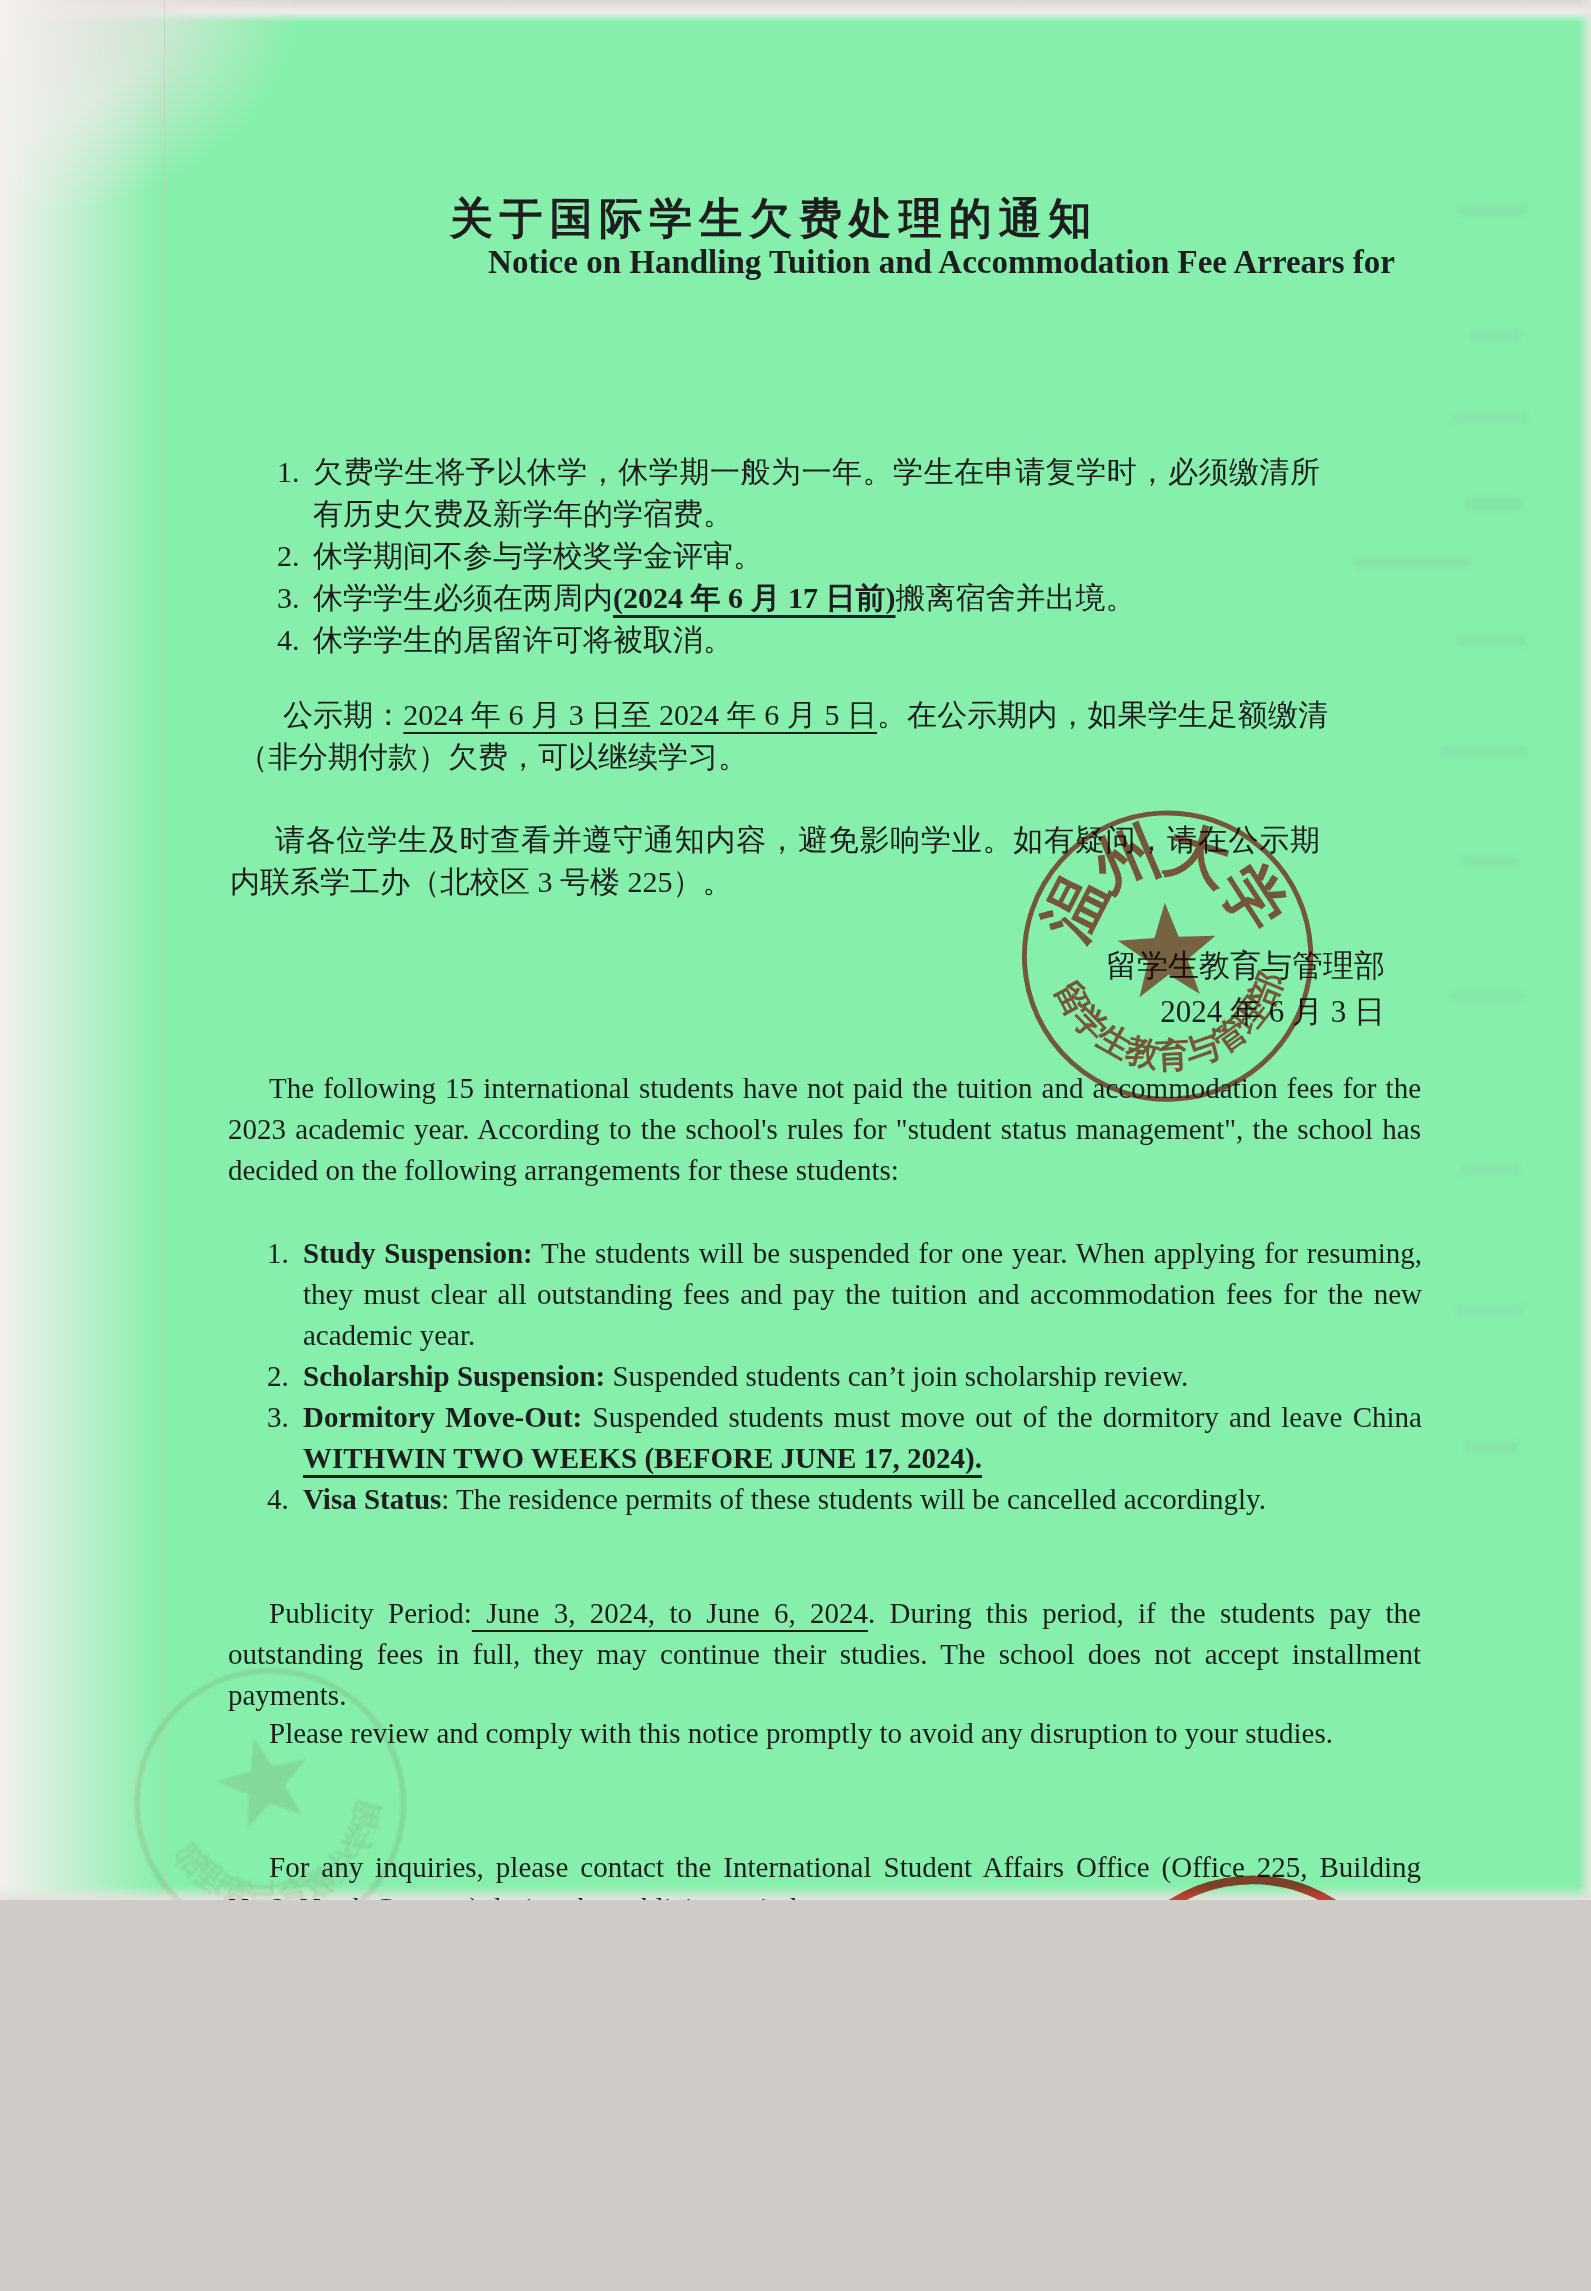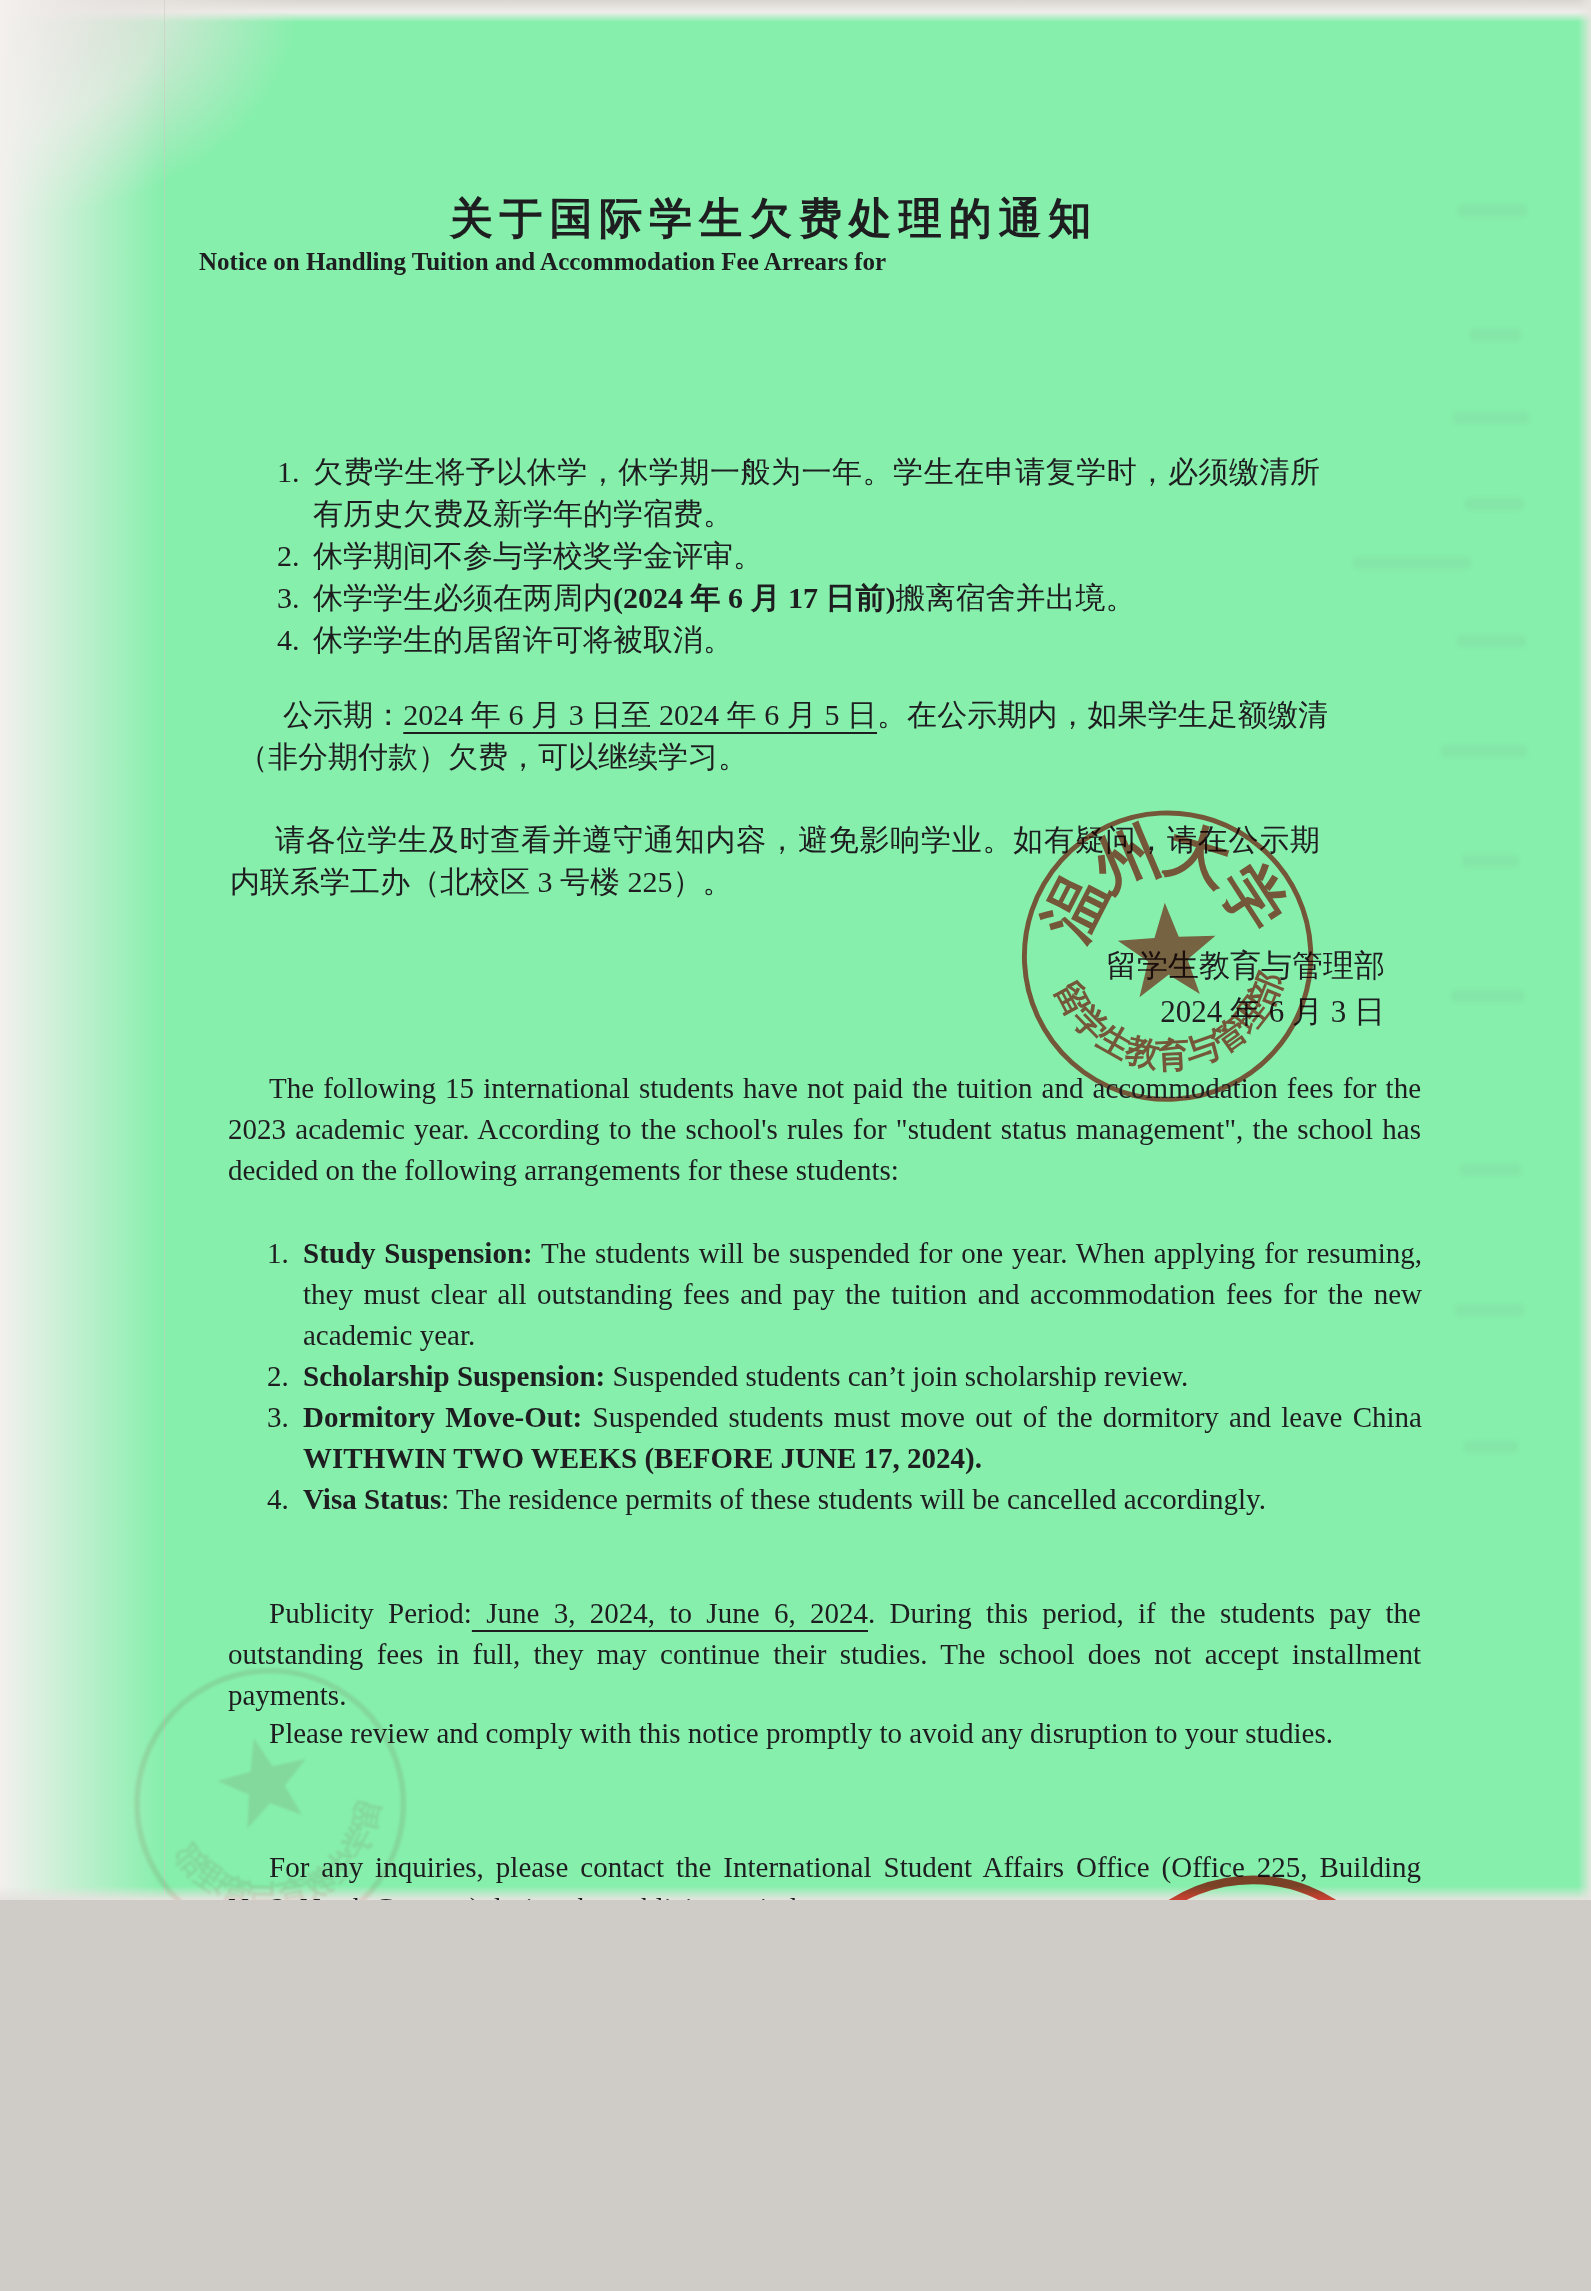--- a/index.html
+++ b/index.html
@@ -19,22 +19,22 @@
   .fold-line{position:absolute;left:164px;top:0;width:1px;height:2292px;background:#cdc7c1;opacity:.55;}
   .edge-right{position:absolute;right:0;top:0;width:13.7px;height:2292px;
     background:linear-gradient(270deg,#e8e5e1,rgba(253,253,252,0));}
   .edge-bottom{position:absolute;left:0;bottom:0;width:1592px;height:13.7px;
     background:linear-gradient(0deg,#e6e3df,rgba(253,253,252,0));}
   .bleed{position:absolute;background:#707070;opacity:.07;filter:blur(2.5px);border-radius:3.9px;}
 
   .abs{position:absolute;}
   .title-zh{left:230px;width:1088px;top:190px;text-align:center;
     font-size:43px;font-weight:bold;letter-spacing:6.9px;}
-  .title-en{left:199px;width:1196px;top:241px;text-align:left;
-    font-size:25px;font-weight:bold;line-height:42px;}
+  .title-en{left:199px;width:1196px;top:241px;text-align:right;
+    font-size:33px;font-weight:bold;line-height:42px;}
 
   .zh-body{font-size:30px;line-height:42px;text-align:justify;}
   .zh-intro{left:230px;width:1090px;top:365px;text-indent:45px;}
   .zh-list{left:277px;width:1043px;top:451px;}
   .en-body{font-size:29px;line-height:41px;text-align:justify;}
   .en-intro{left:228px;width:1193px;top:1068px;text-indent:41px;}
   .en-list{left:267px;width:1155px;top:1233px;}
 
   .li{display:flex;}
   .li .num{flex:none;width:36px;}
@@ -44,21 +44,21 @@
   .zh-reminder{left:230px;width:1090px;top:819px;text-indent:45px;}
   .sign{left:228px;width:1157px;text-align:right;}
   .zh-sign{top:943px;font-size:31px;line-height:46px;}
   .en-sign{top:1968px;font-size:30px;line-height:45px;}
 
   .en-publicity{left:228px;width:1193px;top:1593px;text-indent:41px;}
   .en-reminder{left:228px;width:1193px;top:1713px;text-indent:41px;}
   .en-contact{left:228px;width:1193px;top:1847px;text-indent:41px;}
 
   .u{text-decoration:underline;text-decoration-thickness:2px;text-underline-offset:6.9px;}
-  .bu{font-weight:bold;text-decoration-thickness:2.9px;text-underline-offset:6.9px;}
+  .bu{font-weight:bold;text-decoration:underline;text-decoration-thickness:2.9px;text-underline-offset:6.9px;}
   b.lead{font-weight:bold;}
 
   .page-num{left:228px;width:1166px;top:2094px;text-align:center;font-size:26.5px;color:#2a2a2c;}
 
   .stamp{position:absolute;mix-blend-mode:multiply;}
   .stamp-dept{left:1010px;top:806px;width:316px;height:316px;opacity:.88;transform:rotate(-3deg);}
   .stamp-office{left:1084px;top:1862px;width:337px;height:337px;opacity:.95;}
   .stamp-ghost{left:125px;top:1664px;width:294px;height:294px;opacity:.13;
     filter:blur(1.3px);transform:scaleX(-1) rotate(14deg);}
   .stamp text{font-family:"Liberation Serif","DejaVu Serif",serif;}

